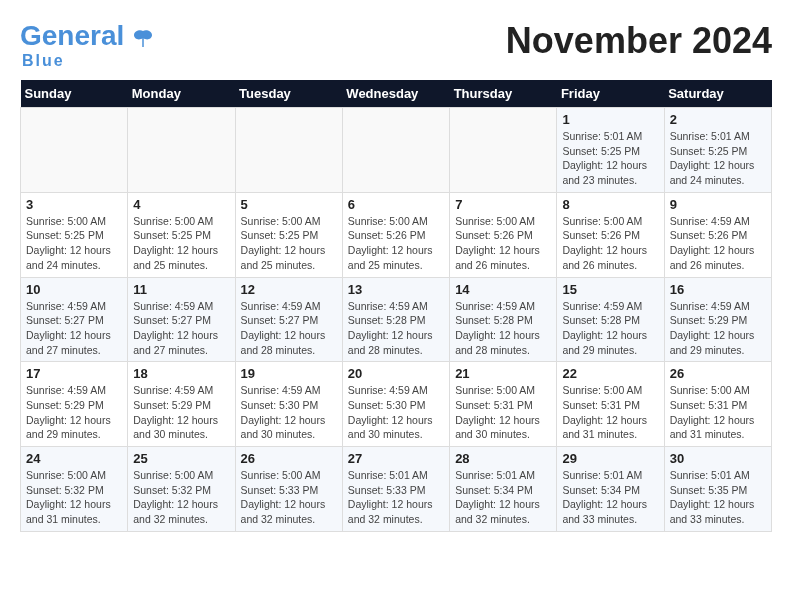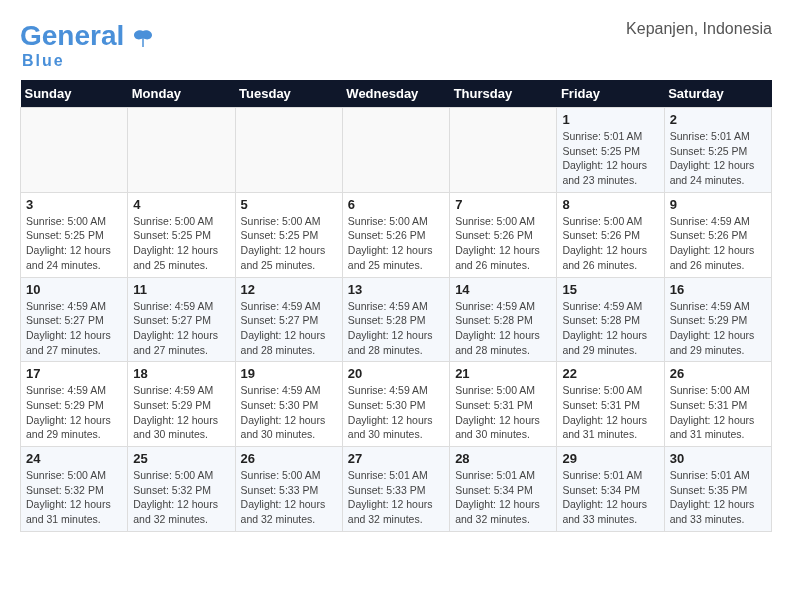--- a/index.html
+++ b/index.html
@@ -89,21 +89,21 @@
         <span style="color:#4a90d9;">General</span>
         <svg style="display:inline;vertical-align:middle;" width="22" height="22" viewBox="0 0 22 22">
           <path d="M11 4 C14 2, 20 4, 20 8 C20 12, 15 14, 11 11 C7 14, 2 12, 2 8 C2 4, 8 2, 11 4Z" fill="#4a90d9"></path>
           <path d="M11 11 L11 20" stroke="#4a90d9" stroke-width="1.5" fill="none"></path>
         </svg>
       </span>
     </div>
     <div style="font-size:16px;font-weight:bold;color:#4a90d9;letter-spacing:2px;margin-left:2px;">Blue</div>
   </div>
   <div class="title-area">
-    <div class="location">Kepanjen, Indonesia</div>
+    <div class="month-title">November 2024</div>
   </div>
 </div>
 
 <table>
   <thead>
     <tr>
     <th>Sunday</th>
         <th>Monday</th>
         <th>Tuesday</th>
         <th>Wednesday</th>

